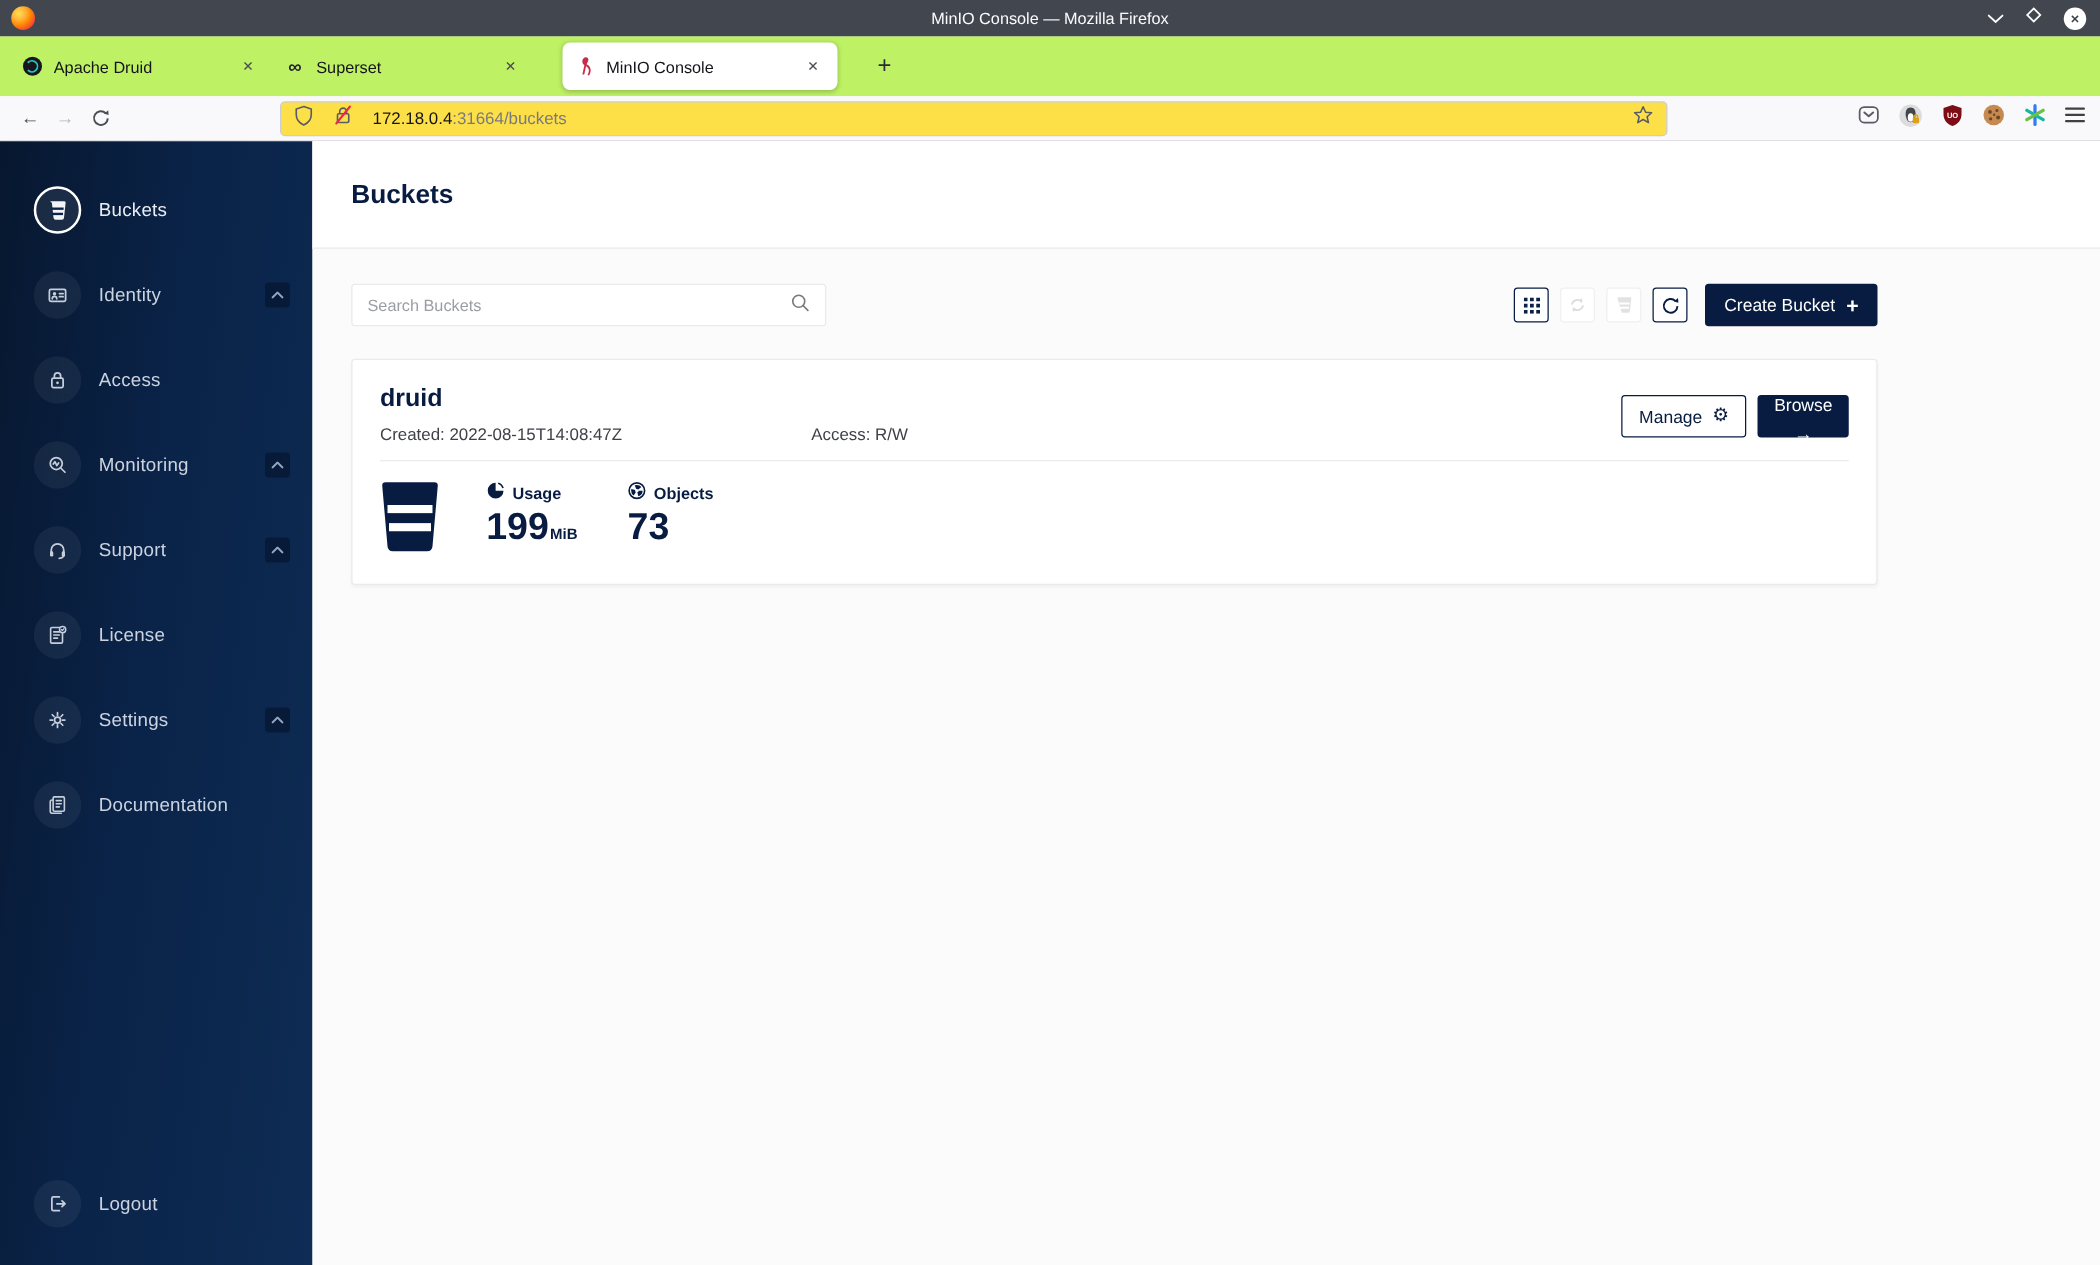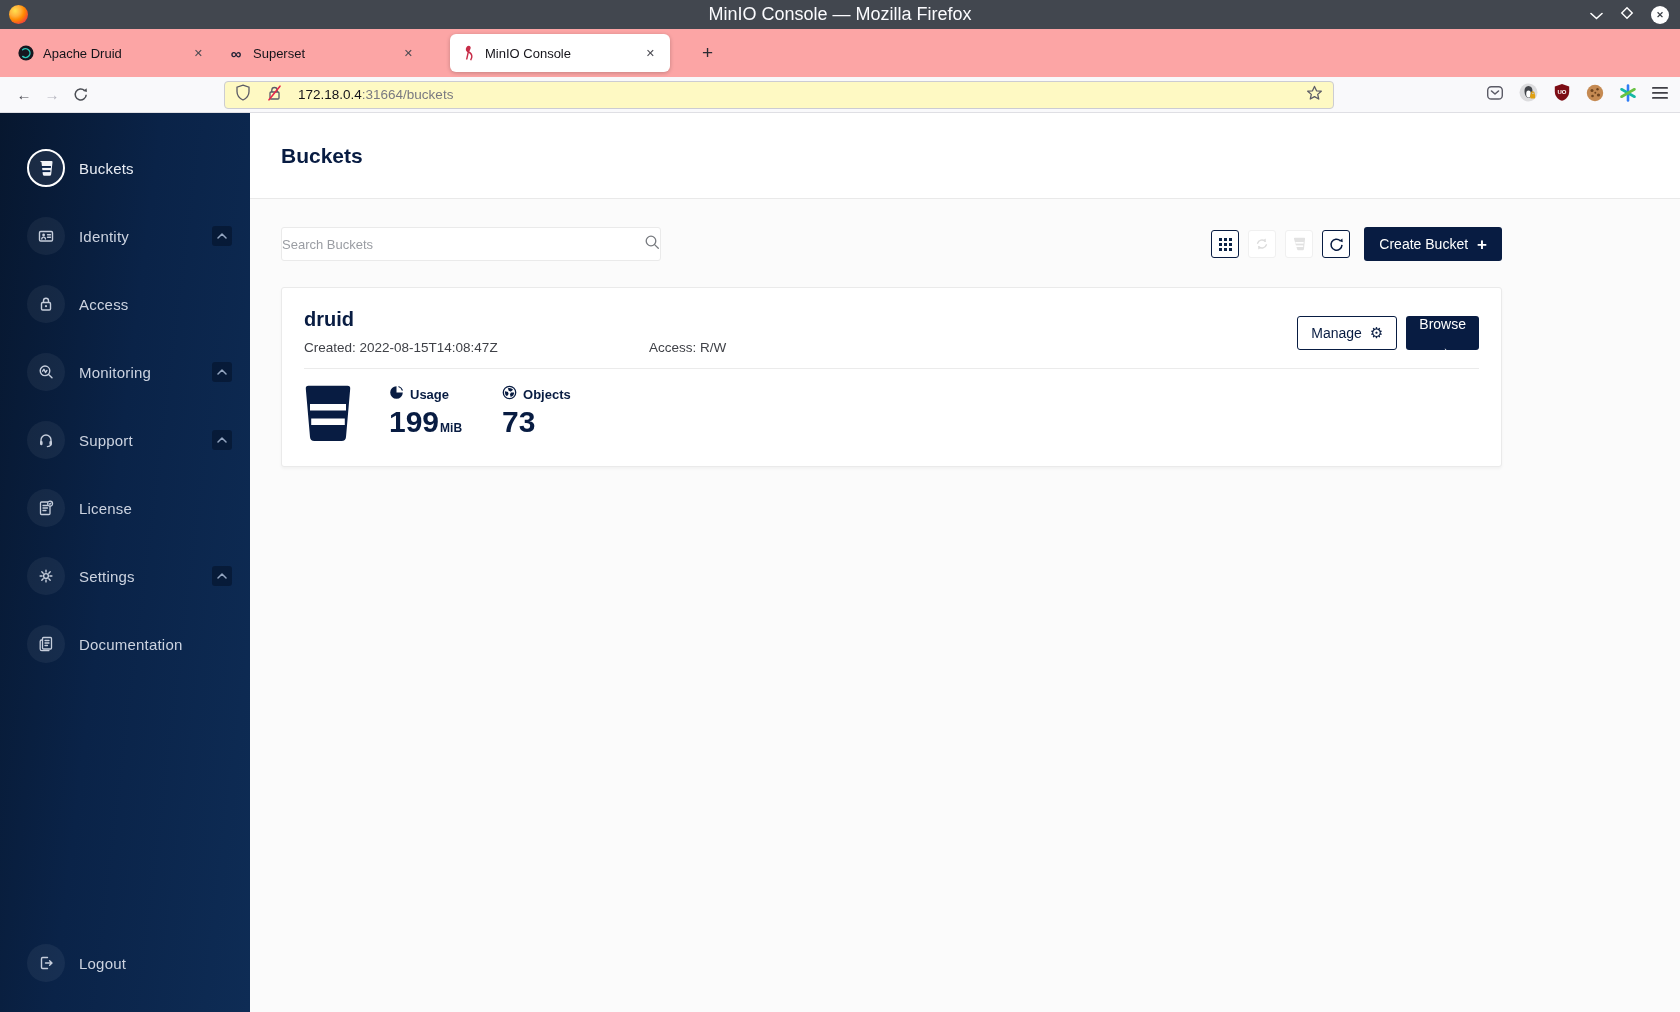--- a/index.html
+++ b/index.html
@@ -3,41 +3,41 @@
 <meta charset="utf-8">
 <style>
   * { box-sizing: border-box; margin: 0; padding: 0; }
   html,body { width:1680px; height:1012px; overflow:hidden; }
   body { font-family:"Liberation Sans", sans-serif; background:#fbfbfb; color:#15141a; }
 
   
   .titlebar { height:29px; background:#42474f; display:flex; align-items:center; position:relative; }
   .ff-logo { width:19px; height:19px; border-radius:50%; margin-left:9px; z-index:2;
     background:radial-gradient(circle at 32% 30%, #ffe14d 0%, #ffb03a 30%, #ff8a00 50%, #f4502e 72%, #c1256f 100%); }
-  .tb-title { position:absolute; left:0; right:0; text-align:center; font-size:18px; color:#fbfbfe; }
+  .tb-title { position:absolute; left:0; right:0; text-align:center; font-size:13px; color:#fbfbfe; }
   .win-controls { margin-left:auto; display:flex; align-items:center; gap:17px; margin-right:11px; z-index:2; }
   .win-close { width:18px; height:18px; background:#fff; border-radius:50%; display:flex; align-items:center; justify-content:center;
     color:#3a3f46; font-size:9px; font-weight:bold; }
 
   
-  .tabbar { height:48px; background:#fca5a5; display:flex; align-items:center; padding-left:8px; }
+  .tabbar { height:48px; background:#bef264; display:flex; align-items:center; padding-left:8px; }
   .tab { width:210px; height:38px; display:flex; align-items:center; padding:0 10px; border-radius:6px; font-size:13px; }
   .tab.active { width:220px; margin:0 10px 0 22px; background:#fff; box-shadow:0 1px 4px rgba(0,0,0,.22); }
   .tab-icon { width:16px; height:16px; margin-right:9px; flex:none; display:flex; align-items:center; justify-content:center; }
   .tab-label { flex:1; white-space:nowrap; overflow:hidden; color:#15141a; }
   .tab-close { color:#4a4a52; font-size:11px; padding:3px 5px; border-radius:3px; }
   .superset-glyph { font-size:15px; font-weight:bold; color:#222236; line-height:1; }
   .newtab { font-size:19px; color:#2b2b33; margin-left:14px; padding:2px 8px; }
 
   
   .navbar { height:36px; background:#f9f9fb; border-bottom:1px solid #dfdfe4; display:flex; align-items:center; padding-left:10px; }
   .nav-btn { width:28px; height:28px; display:flex; align-items:center; justify-content:center; font-size:15px; }
   .nav-back { color:#4a4a52; }
   .nav-fwd { color:#b6b6bf; }
-  .urlbar { width:1110px; height:28px; margin-left:130px; background:#fef9c3; border:1px solid #ccccd3; border-radius:4px;
+  .urlbar { width:1110px; height:28px; margin-left:130px; background:#fde047; border:1px solid #ccccd3; border-radius:4px;
     display:flex; align-items:center; padding:0 10px; gap:16px; }
   .url-text { flex:1; font-size:13.5px; white-space:nowrap; overflow:hidden; }
   .url-host { color:#15141a; }
   .url-rest { color:#797981; }
   .ext-icons { margin-left:auto; display:flex; align-items:center; gap:15px; margin-right:12px; }
 
   
   .app { display:flex; height:899px; }
 
   
@@ -59,21 +59,21 @@
   .logout-item { margin-top:auto; margin-bottom:25px; }
 
   
   .main { flex:1; display:flex; flex-direction:column; background:#fbfbfb; }
   .page-header { height:86px; flex:none; background:#fff; border-bottom:1px solid #e9e9e9; display:flex; align-items:center; padding-left:31px; }
   .page-title { font-size:21px; font-weight:bold; color:#081C42; }
   .content { padding:28px 178px 0 31px; }
 
   .actions-row { display:flex; align-items:center; }
   .search-box { width:380px; height:34px; background:#fff; border:1px solid #eaeaea; border-radius:3px;
-    display:flex; align-items:center; padding:0 0; }
+    display:flex; align-items:center; padding:0 12px; }
   .search-box input { border:0; outline:0; flex:1; font-size:13px; color:#333; font-family:"Liberation Sans",sans-serif; background:transparent; }
   .search-box input::placeholder { color:#9a9da3; }
   .row-buttons { margin-left:auto; display:flex; align-items:center; gap:9px; }
   .icon-btn { width:28px; height:28px; background:#fff; border:1px solid #081C42; border-radius:3px;
     display:flex; align-items:center; justify-content:center; }
   .icon-btn.disabled { border-color:#f0f0f0; }
   .primary-btn { height:34px; background:#081C42; color:#fff; border-radius:3px; border:0;
     display:flex; align-items:center; gap:9px; padding:0 15px; font-size:14px; margin-left:5px; font-family:"Liberation Sans",sans-serif; }
   .plus-glyph { font-size:17px; font-weight:bold; line-height:1; }
 

